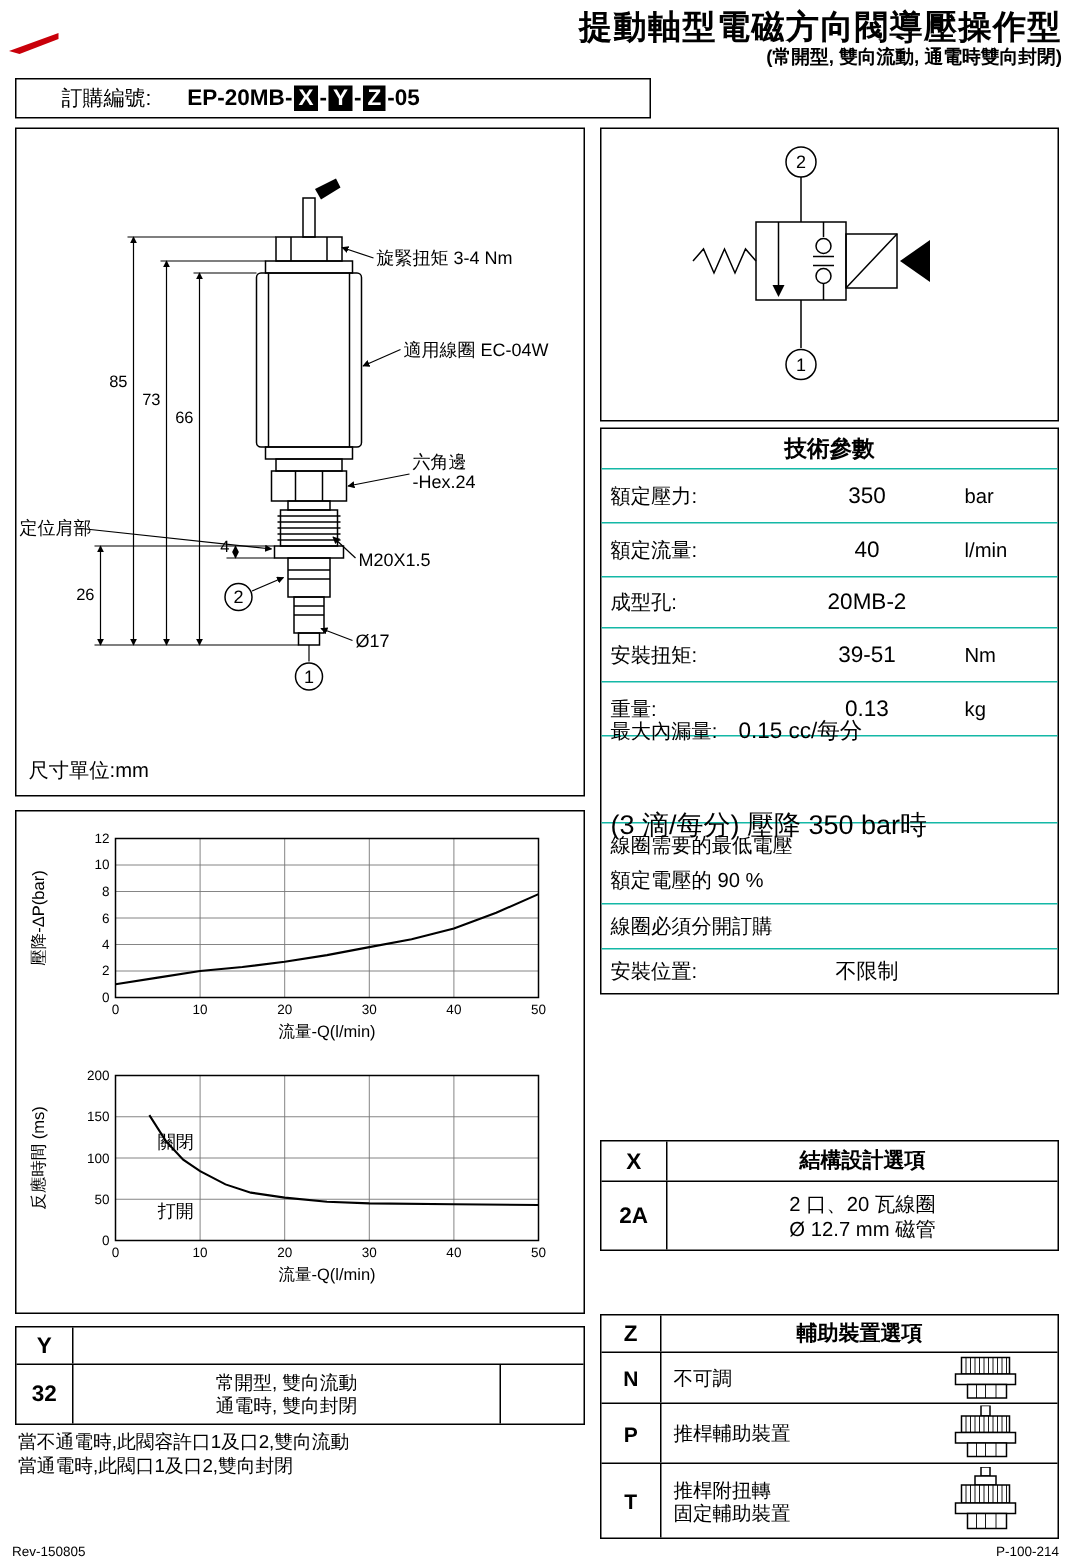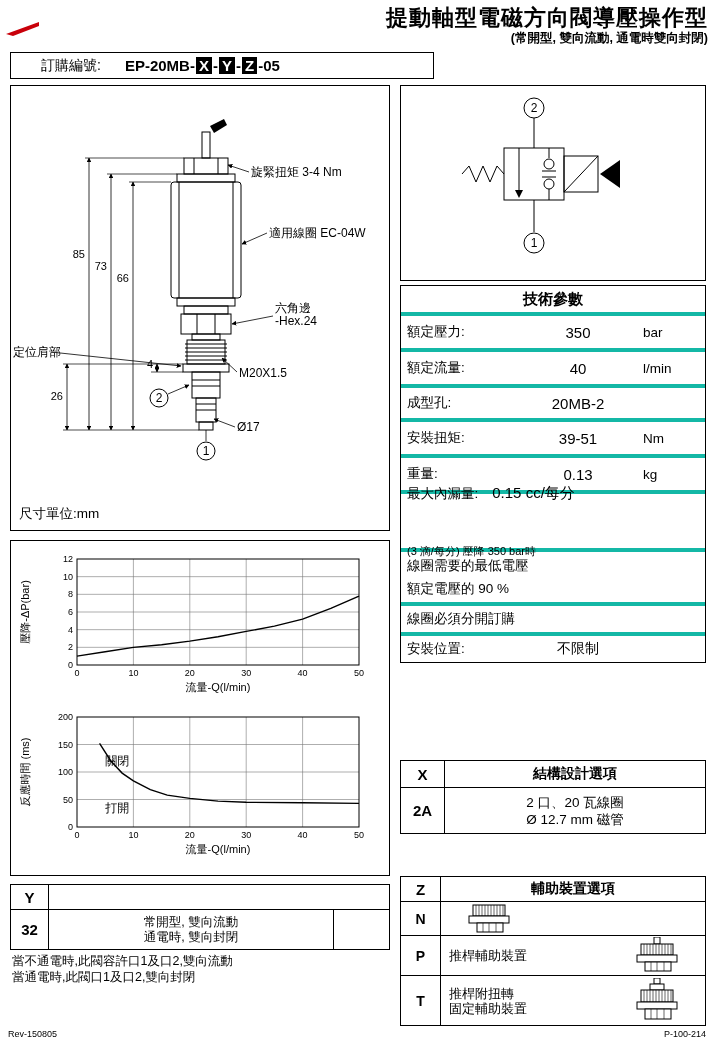--- a/index.html
+++ b/index.html
@@ -13,28 +13,28 @@
   .order-label{margin-left:30px;font-size:14px;}
   .order-code{margin-left:24px;font-weight:bold;font-size:15px;display:flex;align-items:center;white-space:nowrap;}
   .inv{background:#000;color:#fff;padding:0 3px;margin:0 1px;display:inline-block;line-height:17px;}
   .drawing-box{left:10px;top:85px;width:380px;height:446px;}
   .symbol-box{left:400px;top:85px;width:306px;height:196px;}
   .charts-box{left:10px;top:540px;width:380px;height:336px;}
   .chart-svg{position:absolute;left:6px;}
   
   .tech-table{left:400px;top:285px;width:306px;}
   .tt-title{height:26px;display:flex;align-items:center;justify-content:center;font-weight:bold;font-size:15px;}
-  .tt-row{display:flex;align-items:center;border-top:4px solid #14b8a6;}
+  .tt-row{display:flex;align-items:center;border-top:1px solid #14b8a6;}
   .tt-label{width:112px;padding-left:6px;font-size:13.5px;}
   .tt-value{flex:1;text-align:center;font-size:15px;}
   .tt-unit{width:62px;font-size:13.5px;}
   .tt-col{flex-direction:column;align-items:flex-start;justify-content:center;padding-left:6px;gap:5px;font-size:13.5px;}
   .tt-inline{display:flex;align-items:flex-end;gap:14px;}
   .tt-val-inline{font-size:15px;}
-  .tt-note{font-size:11px;margin-top:36px;}
+  .tt-note{font-size:18px;margin-top:36px;}
   
   .opt-header{display:flex;}
   .opt-row{display:flex;border-top:1px solid #000;}
   .opt-key{width:44px;border-right:1px solid #000;display:flex;align-items:center;justify-content:center;font-weight:bold;font-size:15px;align-self:stretch;}
   .opt-title{flex:1;display:flex;align-items:center;justify-content:center;font-weight:bold;font-size:14px;}
   .opt-content{flex:1;display:flex;flex-direction:column;align-items:center;justify-content:center;font-size:13.5px;line-height:17px;}
   .opt-empty{width:56px;border-left:1px solid #000;align-self:stretch;}
   .y-notes{position:absolute;left:12px;top:953px;font-size:12.5px;line-height:16px;}
   
   .z-label{flex:1;padding-left:8px;font-size:13px;line-height:15px;display:flex;flex-direction:column;justify-content:center;}
@@ -339,20 +339,23 @@
   <div>當通電時,此閥口1及口2,雙向封閉</div>
 </div>
 
 <div class="box" style="left:400px;top:876px;width:306px">
   <div class="opt-header" style="height:24px">
     <div class="opt-key" style="width:40px">Z</div>
     <div class="opt-title">輔助裝置選項</div>
   </div>
   <div class="opt-row" style="height:34px">
     <div class="opt-key" style="width:40px;font-size:14px">N</div>
+    <div class="z-label">
+      <div>不可調</div>
+    </div>
     <div class="z-icon">
       <svg width="62" height="30" viewBox="0 0 62 30">
         <g stroke="#000" fill="#fff" stroke-width="1">
           <rect x="15" y="1" width="32" height="11"></rect>
           <path d="M18 1v11M21 1v11M24 1v11M27 1v11M30 1v11M33 1v11M36 1v11M39 1v11M42 1v11M45 1v11" fill="none" stroke-width="0.6"></path>
           <rect x="11" y="12" width="40" height="7"></rect>
           <rect x="19" y="19" width="26" height="9"></rect>
           <path d="M25 19v9M31 19v9M38 19v9" fill="none" stroke-width="0.6"></path>
         </g>
       </svg>

